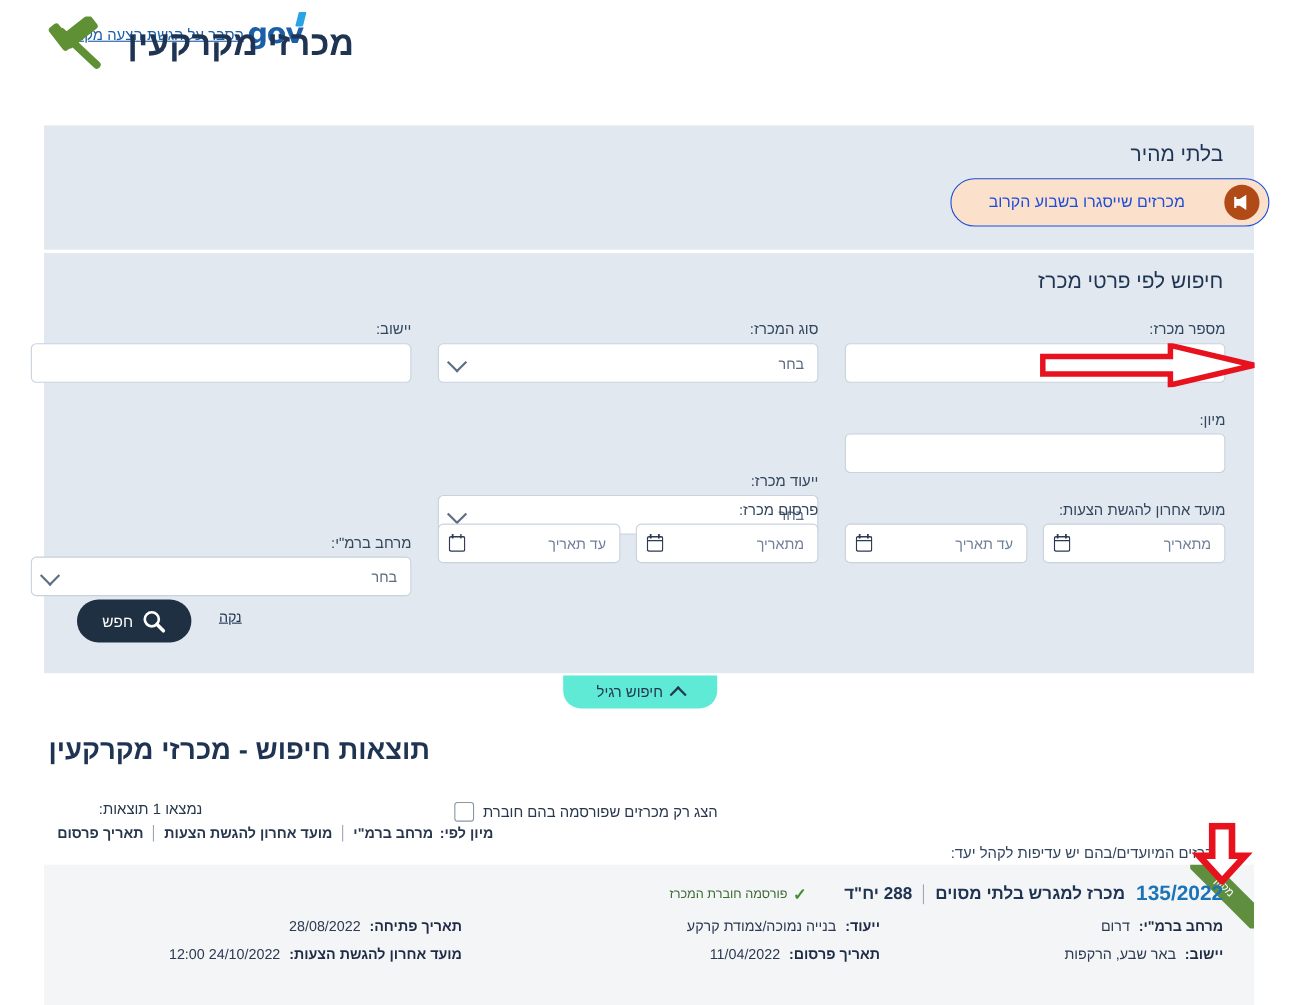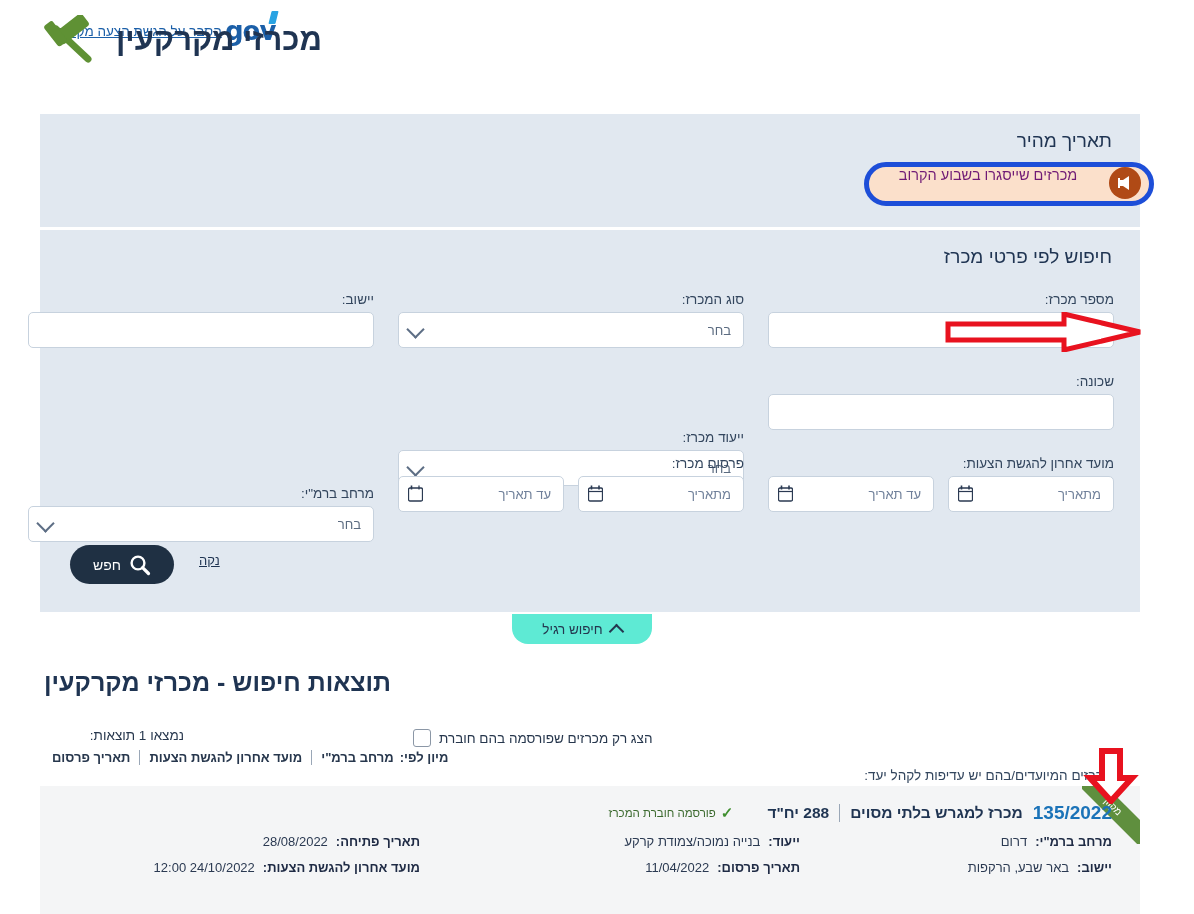--- a/index.html
+++ b/index.html
@@ -30,23 +30,23 @@
   
   .panel { position:absolute; background:#e1e8f0; }
   .panel-quick { top:114px; right:54px; width:1100px; height:113px; }
   .panel-detail { top:230px; right:54px; width:1100px; height:382px; }
 
   .panel-head { position:absolute; top:16px; right:28px; font-size:19px; color:#1f3452; }
 
   .quick-pill {
     position:absolute; top:162px; right:40px; left:auto;
     width:290px; height:44px;
-    background:#fbe0cb; border:5px solid #1d4ed8; border-radius:24px;
-    display:flex; align-items:flex-start; gap:10px; padding:0 8px;
-    color:#701a75; font-size:14.5px;
+    background:#fbe0cb; border:1px solid #1d4ed8; border-radius:24px;
+    display:flex; align-items:center; gap:10px; padding:0 8px;
+    color:#1d4ed8; font-size:14.5px;
   }
   .quick-pill .megaphone {
     width:32px; height:32px; border-radius:50%; background:#b04a16;
     display:flex; align-items:center; justify-content:center; flex:0 0 auto;
   }
   .quick-pill .plabel { flex:1; text-align:center; }
 
   
   .field { position:absolute; }
   .field label { display:block; font-size:13.5px; color:#33465e; margin-bottom:5px; text-align:right; }
@@ -155,21 +155,21 @@
         <g transform="rotate(-38 30 18)">
           <rect x="14" y="6" width="34" height="15" rx="3" fill="#5f9134"></rect>
         </g>
         <rect x="6" y="6" width="11" height="26" rx="3" fill="#5f9134" transform="rotate(-38 11 19)"></rect>
       </svg>
     </span>
   </div>
 </div>
 
 <div class="panel panel-quick">
-  <div class="panel-head">תאריך מהיר</div>
+  <div class="panel-head">בלתי מהיר</div>
 </div>
 <div class="quick-pill">
   <span class="megaphone">
     <svg width="18" height="18" viewBox="0 0 18 18">
       <path d="M3 6 h4 l6 -4 v14 l-6 -4 h-4 z" fill="#ffffff"></path>
       <rect x="2" y="4" width="2" height="10" fill="#ffffff"></rect>
     </svg>
   </span>
   <span class="plabel">מכרזים שייסגרו בשבוע הקרוב</span>
 </div>
@@ -189,21 +189,21 @@
       <span class="chev"></span>
     </div>
   </div>
 
   <div class="field" style="top:62px; right:766px; width:346px;">
     <label>יישוב:</label>
     <input class="inp" type="text" value="" style="">
   </div>
 
   <div class="field" style="top:144px; right:26px; width:346px;">
-    <label>שכונה:</label>
+    <label>מיון:</label>
     <input class="inp" type="text" value="" style="">
   </div>
 
   <div class="field sel" style="top:144px; right:396px; width:346px;">
     <label>ייעוד מכרז:</label>
     <div style="position:relative;">
       <input class="inp" type="text" readonly="" value="בחר" style="">
       <span class="chev"></span>
     </div>
   </div>

